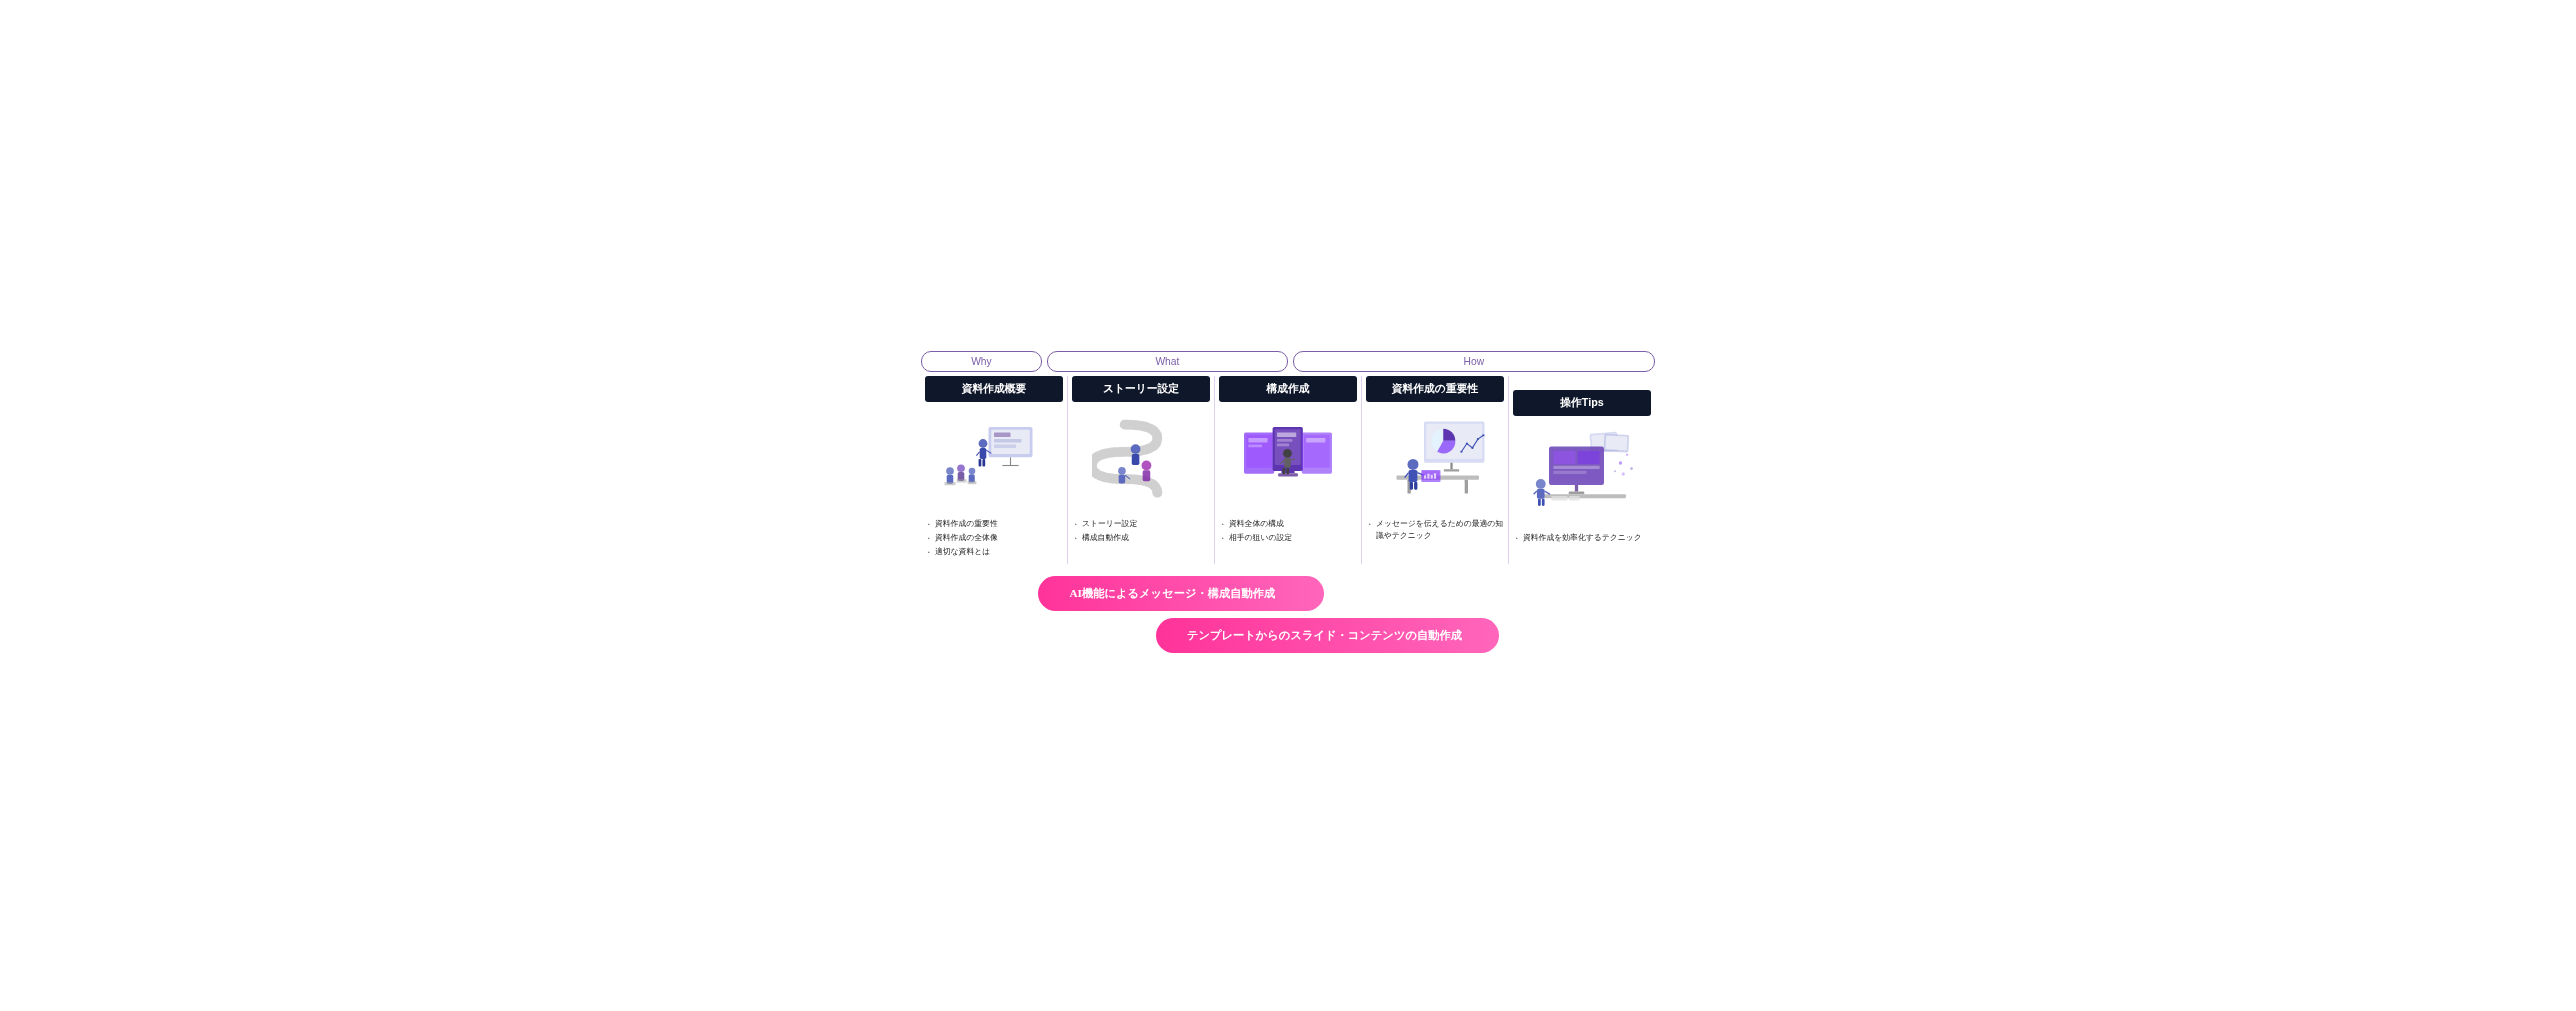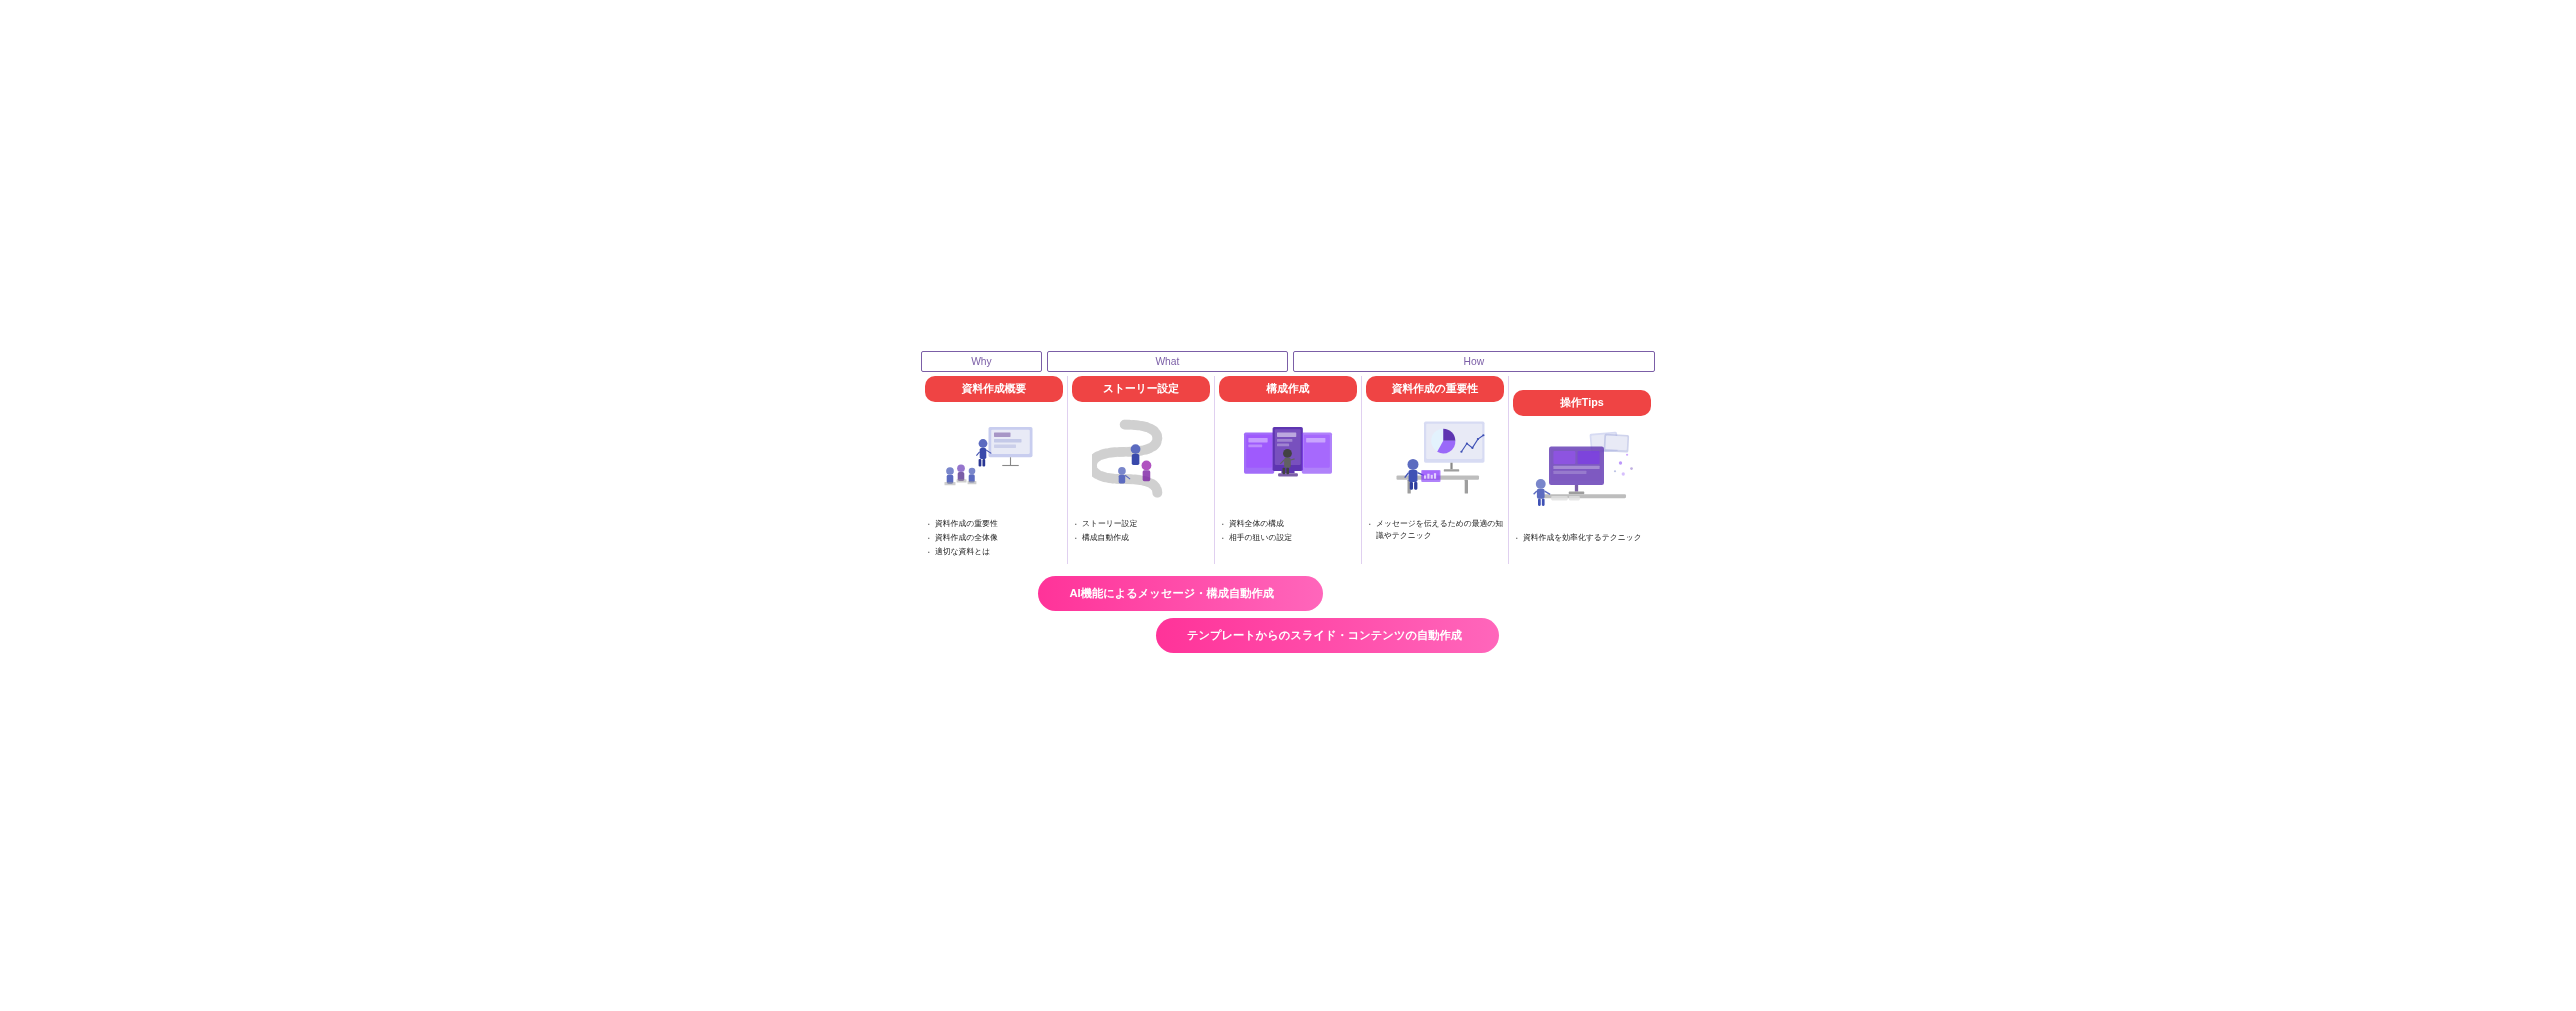--- a/index.html
+++ b/index.html
@@ -43,21 +43,21 @@
       flex: 2;
       margin: 0 2.4px;
     }
     .cat-how {
       flex: 3;
       margin-left: 2px;
     }
 
     .cat-pill {
       border: 1.2px solid #7b5ea7;
-      border-radius: 2px;
+      border-radius: 10px;
       text-align: center;
       padding: 4.3px 9.8px;
       font-size: 1.05rem;
       color: #7b5ea7;
       background: #fff;
     }
 
     .main-grid {
       display: flex;
       width: 100%;
@@ -69,27 +69,27 @@
       display: flex;
       flex-direction: column;
       align-items: center;
       padding: 0 3.7px;
       border-right: 0.6px solid #e0d0f0;
     }
     .col:last-child { border-right: none; justify-content: center; }
 
     .col-header {
       width: 100%;
-      background: #ef4444;
+      background: #0f172a;
       color: #fff;
       text-align: center;
       padding: 6.1px 0;
       font-size: 1.1rem;
       font-weight: bold;
-      border-radius: 10px;
+      border-radius: 3px;
       margin-bottom: 8.6px;
     }
 
     .col-img {
       width: 100%;
       height: 98px;
       display: flex;
       align-items: center;
       justify-content: center;
       margin-bottom: 8.6px;
@@ -123,20 +123,21 @@
       font-size: 1.15rem;
       font-weight: bold;
       padding: 9.8px 31px;
       margin-bottom: 7.3px;
       background: linear-gradient(90deg, #ff3399, #ff66bb);
     }
 
     .banner-1 {
       margin-left: 16%;
       padding-right: 49px;
+      font-family: Liberation Serif, serif;
     }
 
     .banner-2 {
       margin-left: 32%;
       padding-right: 37px;
     }
   </style>
 </head>
 <body>
 

